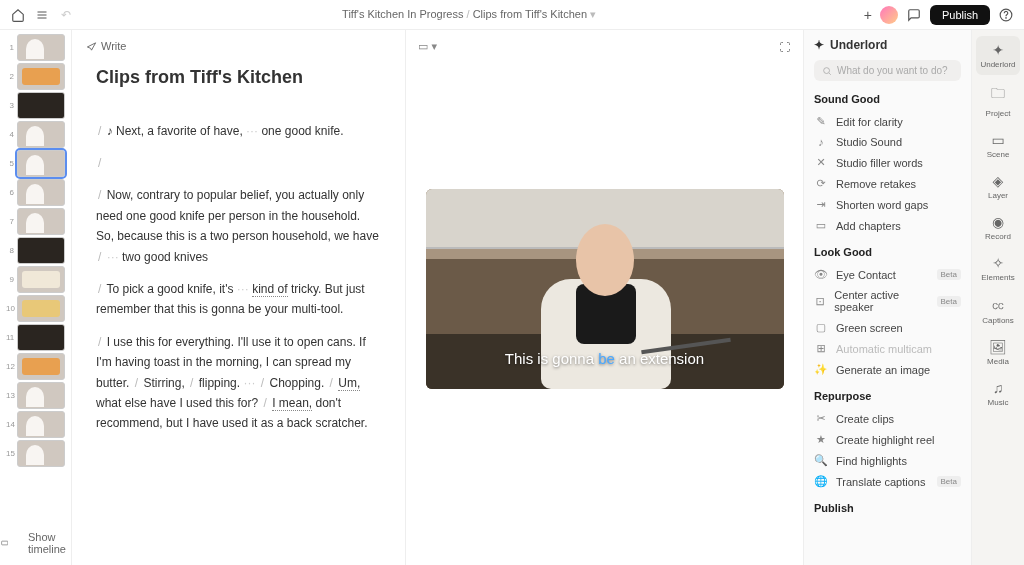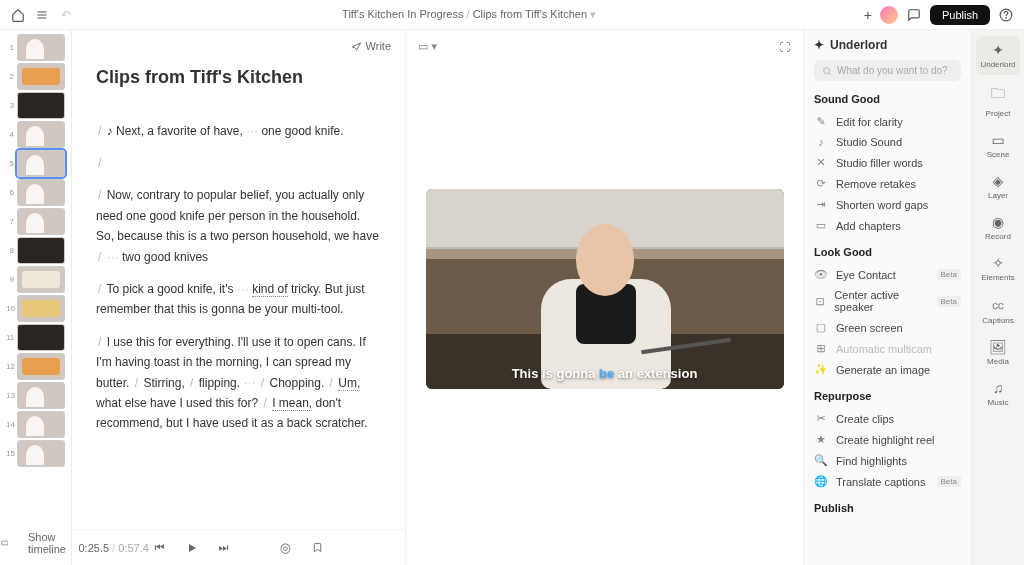--- a/index.html
+++ b/index.html
@@ -20,21 +20,21 @@
 .thumbrow{display:flex; align-items:center; gap:3px; position:relative;}
 .thumbnum{font-size:8px; color:#999; width:8px; text-align:right;}
 .thumb{width:48px; height:27px; border-radius:3px; background:#d0c8c0; border:1px solid #ccc; position:relative; overflow:hidden;}
 .thumb.sel{outline:2px solid #5b8def; outline-offset:0;}
 .thumb .person{position:absolute;left:8px;top:4px;width:18px;height:20px;border-radius:50% 50% 0 0;background:#f8f5f2;}
 .thumb .food{position:absolute;inset:4px;border-radius:3px;background:#e8a050;}
 .thumb .dark{position:absolute;inset:0;background:#2a2520;}
 .showtl{display:flex;align-items:center;gap:20px;color:#666;font-size:11px;padding:6px 10px; margin-top:auto;}
 
 .editor{flex:1; background:#fff; display:flex; flex-direction:column; border-right:1px solid #eee;}
-.edtop{display:flex;justify-content:flex-end;padding:10px 14px;font-size:11px;color:#666;align-items:center;gap:4px;}
+.edtop{display:flex;padding:10px 14px;font-size:11px;color:#666;align-items:center;gap:4px;}
 .script{flex:1; padding:0 24px; overflow:hidden; font-size:12px; color:#333; line-height:1.7;}
 .script h2{font-size:18px; font-weight:600; margin-bottom:28px;}
 .speaker{color:#1a9e5c; font-weight:600; font-size:12px;}
 .line{margin-bottom:12px;}
 .slash{color:#bbb; margin:0 2px;}
 .uw{border-bottom:1px dotted #888;}
 .playbar{height:36px; display:flex; align-items:center; justify-content:center; gap:10px; border-top:1px solid #f2f2f2; font-size:11px; color:#666; position:relative;}
 .playbar .time{position:absolute; left:50%; transform:translateX(-160px);}
 .playbtn{width:22px;height:22px;display:flex;align-items:center;justify-content:center;}
 .playbtn.main{background:#fff;border-radius:50%;}
@@ -44,21 +44,21 @@
 .video{margin-top:130px; width:358px; height:200px; background:#8a7560; border-radius:6px; position:relative; align-self:center; overflow:hidden;}
 .kitchen{position:absolute; inset:0; background:linear-gradient(#a89580 0 35%, #6b5a48 35% 100%);}
 .cabinet{position:absolute;top:0;left:0;right:0;height:60px;background:#d8d4cc; border-bottom:2px solid #bbb;}
 .counter{position:absolute;bottom:0;left:0;right:0;height:55px;background:#3a3228;}
 .personbody{position:absolute;left:95px;top:35px;width:170px;height:160px;}
 .phead{position:absolute;left:55px;top:0;width:58px;height:72px;border-radius:50%;background:#e8c4a8;}
 .phair{position:absolute;left:45px;top:-5px;width:80px;height:85px;border-radius:50%;background:#6b4a35;z-index:-1;}
 .pshirt{position:absolute;left:20px;top:55px;width:130px;height:110px;background:#ece8e0;border-radius:30px 30px 10px 10px;}
 .pinner{position:absolute;left:55px;top:60px;width:60px;height:60px;background:#1a1a1a;border-radius:8px;}
 .knife{position:absolute;left:120px;top:120px;width:90px;height:4px;background:#555;transform:rotate(-8deg);}
-.caption{position:absolute;bottom:8px;width:100%;text-align:center;color:#fff;font-size:13px;font-weight:700;text-shadow:0 1px 3px rgba(0,0,0,.5);}
+.caption{position:absolute;bottom:22px;width:100%;text-align:center;color:#fff;font-size:15px;font-weight:400;text-shadow:0 1px 3px rgba(0,0,0,.5);}
 .caption .hl{color:#4aa8ff;}
 
 .panel{width:168px; background:#fafafa; border-right:1px solid #eee; padding:8px 10px; overflow-y:auto;}
 .panel::-webkit-scrollbar{width:0;}
 .phead2{display:flex;align-items:center;gap:6px;font-weight:600;font-size:12px;margin-bottom:8px;}
 .searchp{background:#f0efee;border-radius:6px;padding:5px 8px;color:#aaa;font-size:10px;display:flex;gap:5px;align-items:center;margin-bottom:12px;}
 .sect{font-size:11px;font-weight:600;margin:10px 0 6px;color:#222;}
 .prow{display:flex;align-items:center;gap:8px;padding:4px 0;font-size:11px;color:#444;cursor:pointer;}
 .prow.dis{color:#bbb;}
 .prow .pic{width:14px;text-align:center;color:#888;font-size:11px;}
@@ -226,37 +226,20 @@
         </span>
     </div>
     <div class="script">
       <h2>Clips from Tiff's Kitchen</h2>
       <div class="line"><span class="slash">/</span> ♪ <span>Next, a favorite of have,</span> <span style="color:#ccc;">···</span> <span>one good knife.</span></div>
       <div class="line"><span class="slash">/</span></div>
       <div class="line"><span class="slash">/</span> <span>Now, contrary to popular belief, you actually only need one good knife per person in the household. So, because this is a two person household, we have</span> <span class="slash">/</span> <span style="color:#ccc;">···</span> <span>two good knives</span></div>
       <div class="line"><span class="slash">/</span> <span>To pick a good knife, it's</span> <span style="color:#ccc;">···</span> <span class="uw">kind of</span> <span>tricky. But just remember that this is gonna be your multi-tool.</span></div>
       <div class="line"><span class="slash">/</span> <span>I use this for everything. I'll use it to open cans. If I'm having toast in the morning, I can spread my butter.</span> <span class="slash">/</span> <span>Stirring,</span> <span class="slash">/</span> <span>flipping.</span> <span style="color:#ccc;">···</span> <span class="slash">/</span> <span>Chopping.</span> <span class="slash">/</span> <span class="uw">Um,</span> <span>what else have I used this for?</span> <span class="slash">/</span> <span class="uw">I mean,</span> <span>don't recommend, but I have used it as a back scratcher.</span>    </div>
 
-    </div>
-    <div class="playbar">
-      <span class="time"><span>0:25.5</span> <span style="color:#ccc;">/</span> <span style="color:#aaa;">0:57.4</span></span>
-      <span class="playbtn">⏮</span>
-      <span class="playbtn main">
-          <svg width="12" height="12" viewBox="0 0 24 24" fill="currentColor">
-            <polygon points="6,4 20,12 6,20"></polygon>
-          </svg>
-        </span>
-      <span class="playbtn">⏭</span>
-      <span style="width:20px;"></span>
-      <span class="playbtn" style="font-size:13px;">◎</span>
-      <span class="playbtn">
-          <svg width="11" height="11" viewBox="0 0 24 24" fill="none" stroke="currentColor" stroke-width="2">
-            <path d="M19 21l-7-5-7 5V5a2 2 0 012-2h10a2 2 0 012 2z"></path>
-          </svg>
-        </span>
     </div>
   </div>
 
   <div class="preview">
     <div class="prevtop">
       <span style="font-size:11px;">▭ ▾</span>
       <span>
           <svg width="12" height="12" viewBox="0 0 24 24" fill="none" stroke="currentColor" stroke-width="2">
             <path d="M8 3H5a2 2 0 00-2 2v3m18 0V5a2 2 0 00-2-2h-3m0 18h3a2 2 0 002-2v-3M3 16v3a2 2 0 002 2h3"></path>
           </svg>

